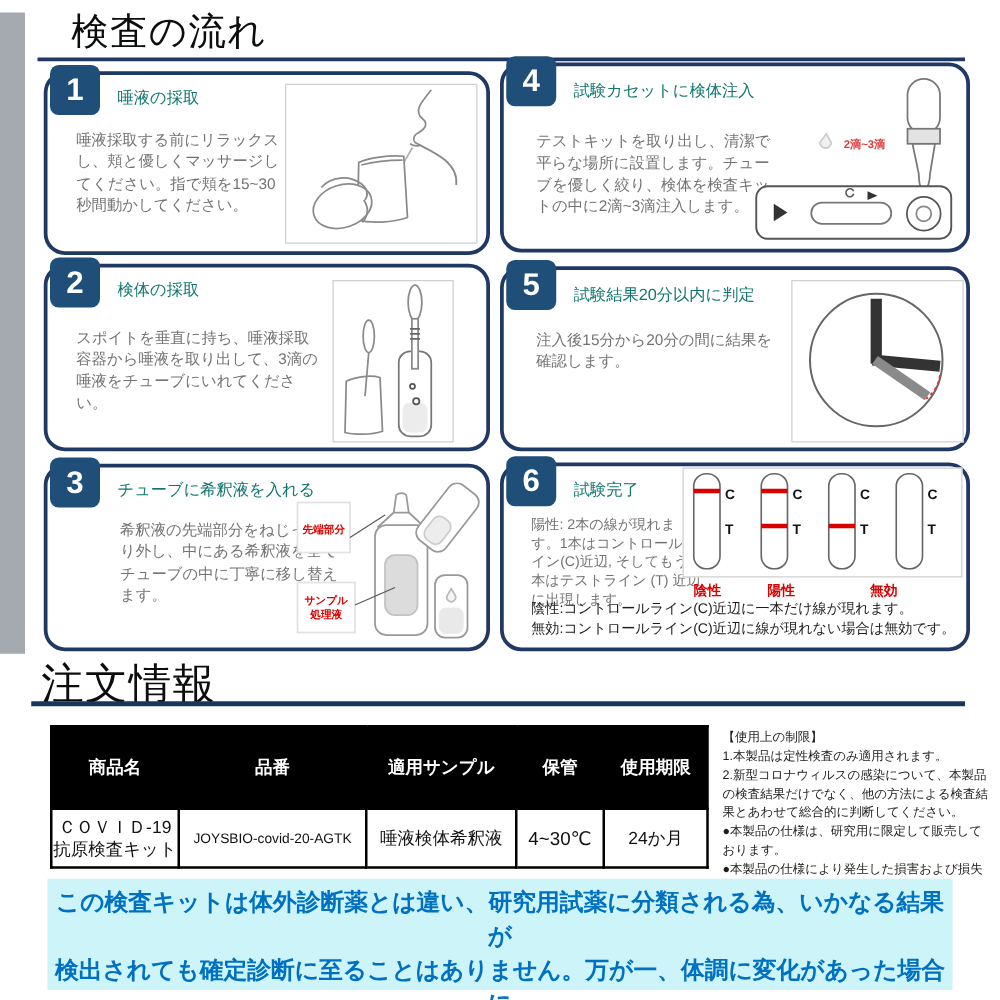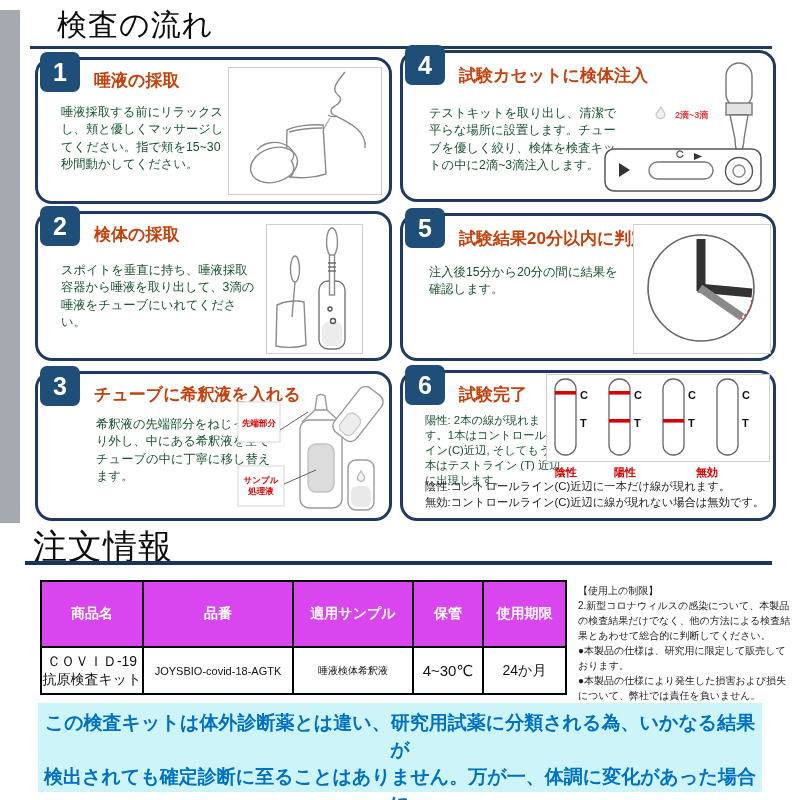--- a/index.html
+++ b/index.html
@@ -14,39 +14,39 @@
   
   .sec-title{font-size:30px;font-weight:normal;color:#0d0d0d;letter-spacing:1px;}
   .sec-rule{height:3px;background:#1F3864;}
   
   .step-box{border:3px solid #1F3864;border-radius:17px;background:#fff;}
   .badge{
     position:absolute;left:2px;top:-8px;width:40px;height:40px;background:#1F4E79;
     border-radius:7px;color:#fff;font-size:25px;font-weight:bold;
     display:flex;align-items:center;justify-content:center;z-index:3;
   }
-  .box-title{position:absolute;font-size:17px;font-weight:bold;color:#c2410c;white-space:nowrap;}
-  .box-body{position:absolute;font-size:12.3px;line-height:1.42;color:#14532d;}
+  .box-title{position:absolute;font-size:13px;font-weight:normal;color:#0f766e;white-space:nowrap;}
+  .box-body{position:absolute;font-size:12.3px;line-height:1.42;color:#737373;}
   .box-body p{margin:0 0 2px 0;}
   .box-body .small{font-size:11.2px;}
   .illus{position:absolute;}
   .framed{border:1px solid #cfcfcf;background:#fff;}
   svg{display:block;}
   .red-mini{fill:#D90000;font-size:8.5px;font-weight:bold;}
   .strip-letter{fill:#111;font-size:11px;font-weight:bold;}
   .result-label{position:absolute;font-size:11px;font-weight:bold;color:#D90000;}
   .res-line{position:absolute;font-size:11.3px;color:#1c1c1c;white-space:nowrap;}
   
   table.order{border-collapse:collapse;table-layout:fixed;}
   table.order th,table.order td{border:2px solid #000;text-align:center;vertical-align:middle;padding:0;}
-  table.order th{background:#d946ef;color:#fff;font-size:14px;font-weight:bold;height:64px;}
+  table.order th{background:#000000;color:#fff;font-size:14px;font-weight:bold;height:64px;}
   table.order td{height:45px;background:#fff;}
   .cell-product{font-size:14px;line-height:1.25;}
   .cell-part{font-size:11px;}
-  .cell-sample{font-size:10px;}
+  .cell-sample{font-size:14px;}
   .cell-storage{font-size:15px;}
   .cell-expiry{font-size:14px;margin-top:44px;}
   
   .notes{font-size:10px;line-height:1.5;color:#1c1c1c;}
   .notes div{margin:0;}
   
   .banner{
     background:#CCF4F9;color:#0070C0;font-weight:bold;font-size:19px;
     line-height:1.42;text-align:center;padding-top:7px;
   }
@@ -238,30 +238,31 @@
     <th>品番</th>
     <th>適用サンプル</th>
     <th>保管</th>
     <th>使用期限</th>
   </tr>
   <tr>
     <td class="cell-product">
       <div>ＣＯＶＩＤ-19</div>
       <div>抗原検査キット</div>
     </td>
-    <td class="cell-part">JOYSBIO-covid-18-AGTK</td>
+    <td class="cell-part">JOYSBIO-covid-20-AGTK</td>
     <td class="cell-sample">唾液検体希釈液</td>
     <td class="cell-storage">4~30℃</td>
     <td class="cell-expiry">24か月</td>
   </tr>
 </tbody>
   </table>
 
 <div class="abs notes" style="left:578px;top:583px;width:216px;">
   <div>【使用上の制限】</div>
+  <div>1.本製品は定性検査のみ適用されます。</div>
   <div>2.新型コロナウィルスの感染について、本製品の検査結果だけでなく、他の方法による検査結果とあわせて総合的に判断してください。</div>
   <div>●本製品の仕様は、研究用に限定して販売しております。</div>
   <div>●本製品の仕様により発生した損害および損失について、弊社では責任を負いません。</div>
 </div>
 
 <div class="abs banner" style="left:38px;top:703px;width:724px;height:82px;">
   <div>この検査キットは体外診断薬とは違い、研究用試薬に分類される為、いかなる結果が</div>
   <div>検出されても確定診断に至ることはありません。万が一、体調に変化があった場合に</div>
 
 </div>

